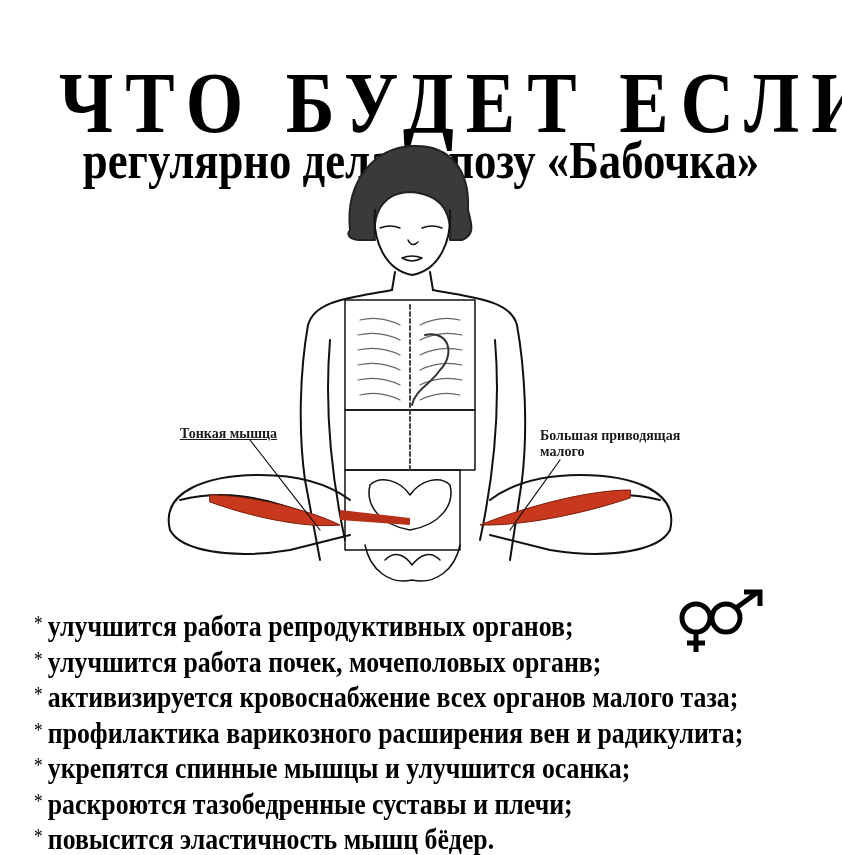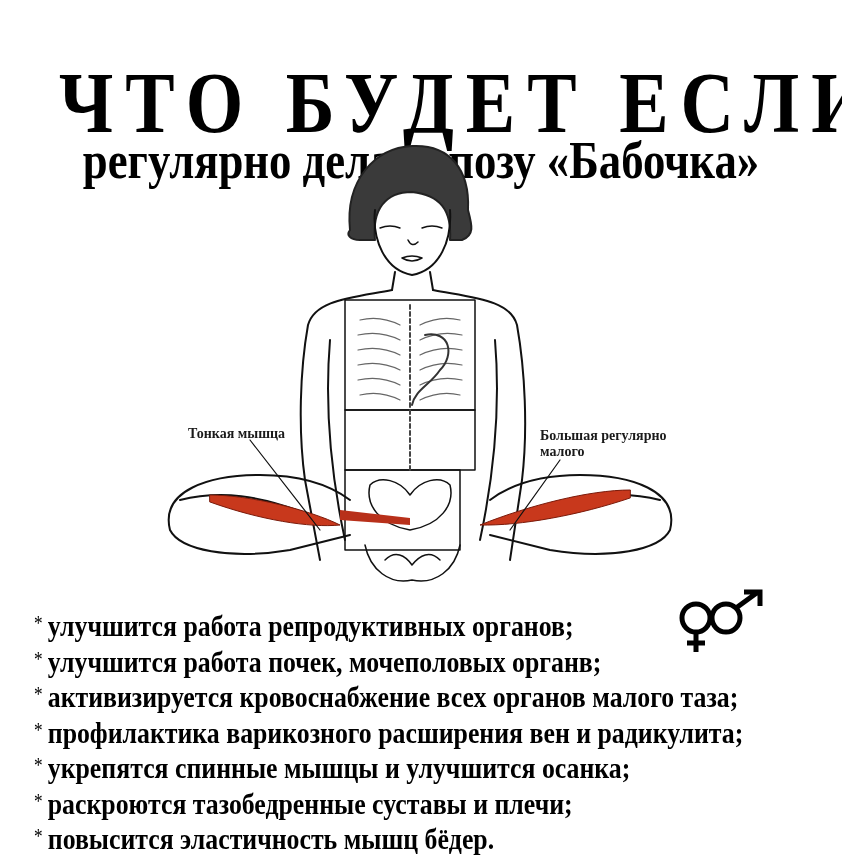--- a/index.html
+++ b/index.html
@@ -12,21 +12,21 @@
   }
   .title-sub {
     position:absolute; left:0; top:90px; width:842px; text-align:center;
     font-family:"Liberation Serif",serif; font-weight:bold; font-size:52px; line-height:56px;
     transform:scaleX(0.86); transform-origin:center top; white-space:nowrap;
   }
   .illustration { position:absolute; left:150px; top:140px; width:540px; height:450px; }
   .label {
     position:absolute; font-family:"Liberation Serif",serif; font-weight:bold; font-size:14px; line-height:16px; color:#1a1a1a;
   }
-  .label-left { left:188px; top:426px; }
+  .label-left { left:180px; top:426px;text-decoration:underline; }
   .label-right { left:540px; top:428px; width:180px; }
   .benefits { position:absolute; left:18px; top:592px; width:820px; margin:16px; padding:0; list-style:none; }
   .benefit {
     font-family:"Liberation Serif",serif; font-weight:bold; font-size:30px; line-height:35.5px;
     white-space:nowrap; transform:scaleX(0.86); transform-origin:left center;
   }
   .star { font-size:20px; vertical-align:top; position:relative; top:-2px; margin-right:6px; font-weight:normal; }
   .gender { position:absolute; left:676px; top:588px; width:92px; height:66px; }
 </style>
 </head>
@@ -78,21 +78,21 @@
   <path d="M480 350 C440 350 380 365 330 385 C370 386 430 375 480 358Z" fill="#c8381c" stroke="#7a1a0a" stroke-width="1"></path>
 
   <path d="M215 405 C220 430 240 445 262 440 C285 445 305 430 310 405 M235 420 C245 410 255 415 262 425 C270 415 280 410 290 420" stroke-width="1.5"></path>
 
   <path d="M100 300 L170 390" stroke-width="1.2"></path>
   <path d="M410 320 L360 390" stroke-width="1.2"></path>
 </svg>
 
 <div class="label label-left">Тонкая мышца</div>
 <div class="label label-right">
-  <div>Большая регулярно</div>
+  <div>Большая приводящая</div>
   <div>малого</div>
 </div>
 
 <svg class="gender" viewBox="0 0 92 66" xmlns="http://www.w3.org/2000/svg" fill="none" stroke="#000" stroke-width="5">
   <circle cx="20" cy="30" r="14"></circle>
   <path d="M20 44 L20 64 M11 55 L29 55"></path>
   <circle cx="50" cy="30" r="14"></circle>
   <path d="M60 20 L82 4 M68 4 L84 4 L84 18" stroke-linejoin="miter"></path>
 </svg>
 

